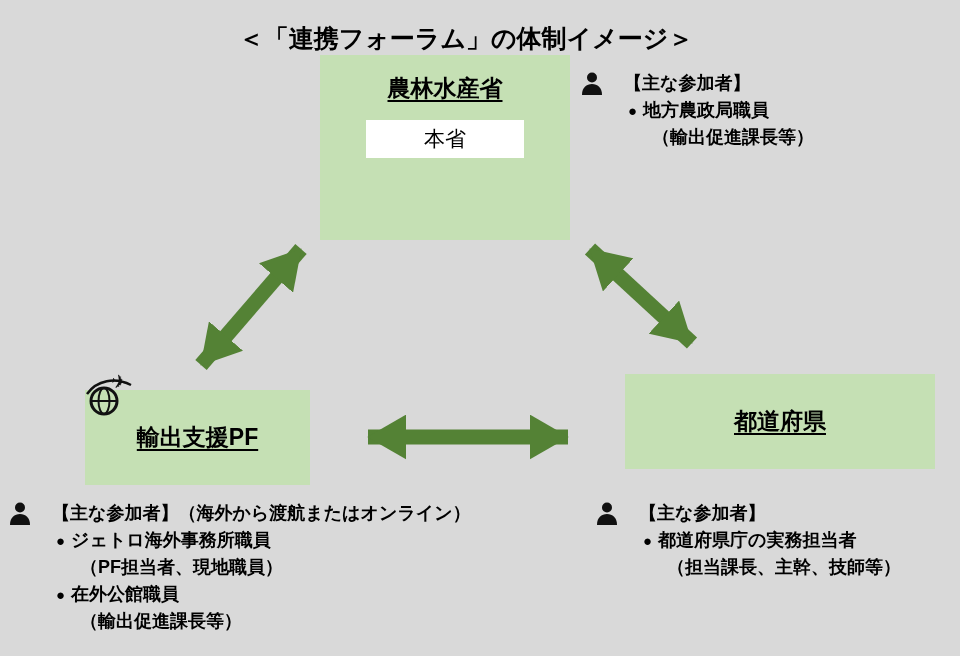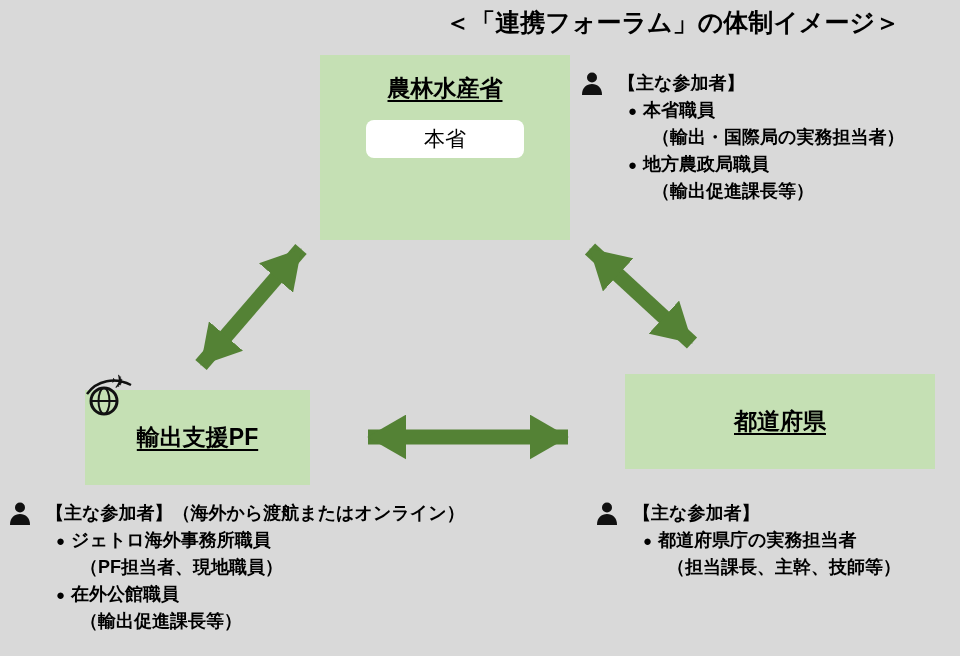--- a/index.html
+++ b/index.html
@@ -13,22 +13,22 @@
     width: 960px;
     height: 656px;
     background: #d9d9d9;
     overflow: hidden;
   }
   .title {
     position: absolute;
     top: 6px;
     left: 0;
     width: 900px;
-    margin: 0;
-    text-align: right;
+    margin: 16px;
+    text-align: center;
     font-size: 25px;
     font-weight: 700;
     letter-spacing: 0;
   }
   .arrows {
     position: absolute;
     left: 0;
     top: 0;
     pointer-events: none;
   }
@@ -59,21 +59,20 @@
     width: 158px;
     height: 38px;
     background: #ffffff;
     display: flex;
     align-items: center;
     justify-content: center;
     font-size: 21px;
     font-weight: 400;
     margin-bottom: 16px;
     white-space: nowrap;
-    border-radius: 8px;
   }
   .node-exportpf {
     left: 85px; top: 390px;
     width: 225px; height: 95px;
     display: flex;
     align-items: center;
     justify-content: center;
   }
   .node-pref {
     left: 625px; top: 374px;
@@ -89,21 +88,21 @@
   }
   .participants {
     position: absolute;
     font-size: 18px;
     font-weight: 700;
     line-height: 27px;
   }
   .p-header {
     display: flex;
     align-items: flex-start;
-    gap: 14px;
+    gap: 20px;
     white-space: nowrap;
   }
   .person-icon {
     flex: 0 0 auto;
     display: inline-block;
     width: 24px;
     height: 24px;
     margin-top: 1px;
   }
   .p-items { padding-left: 48px; }
@@ -159,24 +158,20 @@
       <span class="person-icon">
         <svg width="24" height="24" viewBox="0 0 24 24">
           <circle cx="12" cy="6.5" r="5" fill="#111"></circle>
           <path d="M2 24 C2 16.5, 6.5 13, 12 13 C17.5 13, 22 16.5, 22 24 Z" fill="#111"></path>
         </svg>
       </span>
       <span>【主な参加者】</span>
     </div>
     <div class="p-items">
       <div class="p-item">
-        <div class="p-line"><span class="bullet">●</span><span>本省職員</span></div>
-        <div class="p-detail">（輸出・国際局の実務担当者）</div>
-      </div>
-      <div class="p-item">
         <div class="p-line"><span class="bullet">●</span><span>地方農政局職員</span></div>
         <div class="p-detail">（輸出促進課長等）</div>
       </div>
     </div>
   </div>
 
   <div class="participants participants-export">
     <div class="p-header">
       <span class="person-icon">
         <svg width="24" height="24" viewBox="0 0 24 24">

